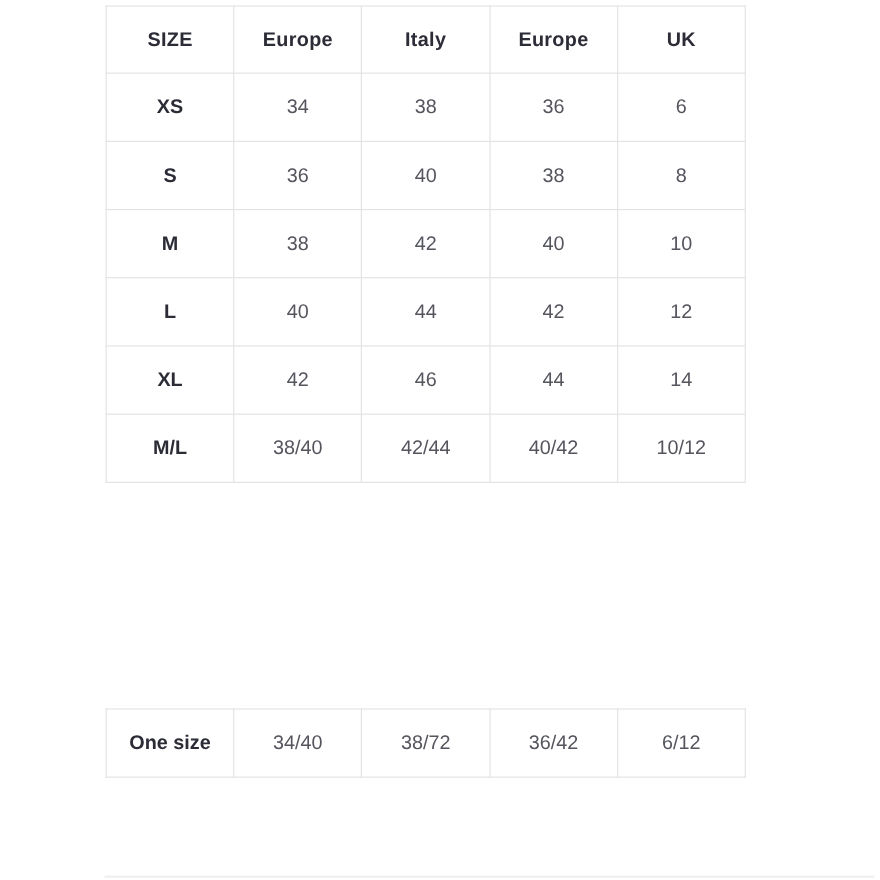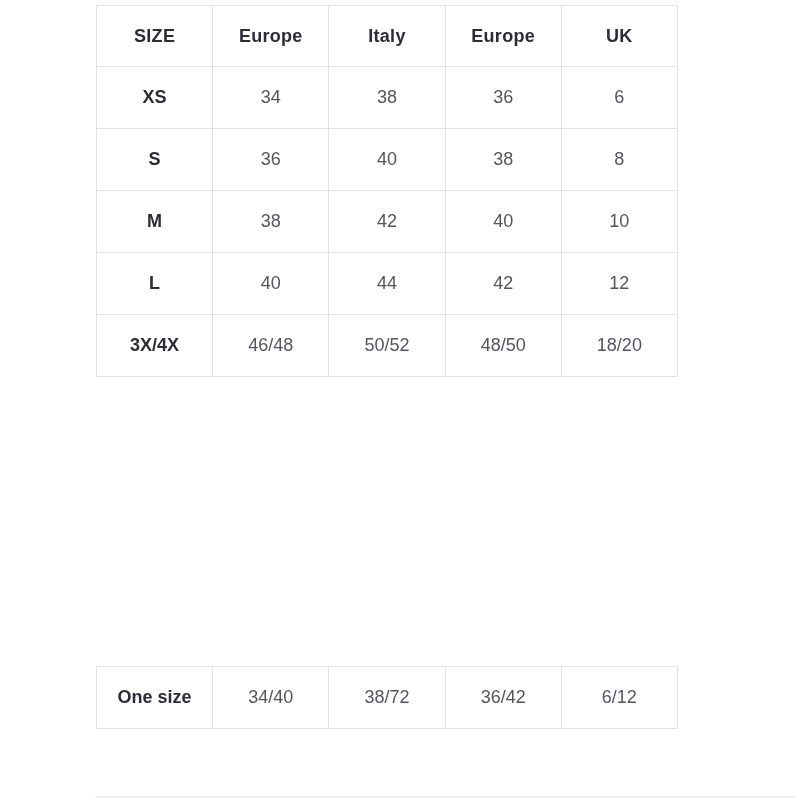--- a/index.html
+++ b/index.html
@@ -31,21 +31,21 @@
   table.conv th {
     height: 61px;
     font-weight: 700;
     color: #2b2c36;
     letter-spacing: 0.3px;
   }
   table.conv td { height: 62px; color: #54555d; text-align: center; }
   table.conv td.lbl { font-weight: 700; color: #2b2c36; }
 
   #size-table { top: 5px; }
-  #onesize-table { top: 666px; border-radius: 32px; }
+  #onesize-table { top: 644px; border-radius: 32px; }
 
   .bottom-divider {
     position: absolute;
     left: 95px; top: 796px;
     width: 700px; height: 2px;
     background: #efeff1;
   }
 </style>
 </head>
 <body>
@@ -85,25 +85,32 @@
         <td>10</td>
       </tr>
       <tr>
         <td class="lbl">L</td>
         <td>40</td>
         <td>44</td>
         <td>42</td>
         <td>12</td>
       </tr>
       <tr>
-        <td class="lbl">3X/4X</td>
-        <td>46/48</td>
-        <td>50/52</td>
-        <td>48/50</td>
-        <td>18/20</td>
+        <td class="lbl">XL</td>
+        <td>42</td>
+        <td>46</td>
+        <td>44</td>
+        <td>14</td>
+      </tr>
+      <tr>
+        <td class="lbl">M/L</td>
+        <td>38/40</td>
+        <td>42/44</td>
+        <td>40/42</td>
+        <td>10/12</td>
       </tr>
     </tbody>
   </table>
 
   <table class="conv" id="onesize-table">
     <tbody>
       <tr>
         <td class="lbl">One size</td>
         <td>34/40</td>
         <td>38/72</td>

